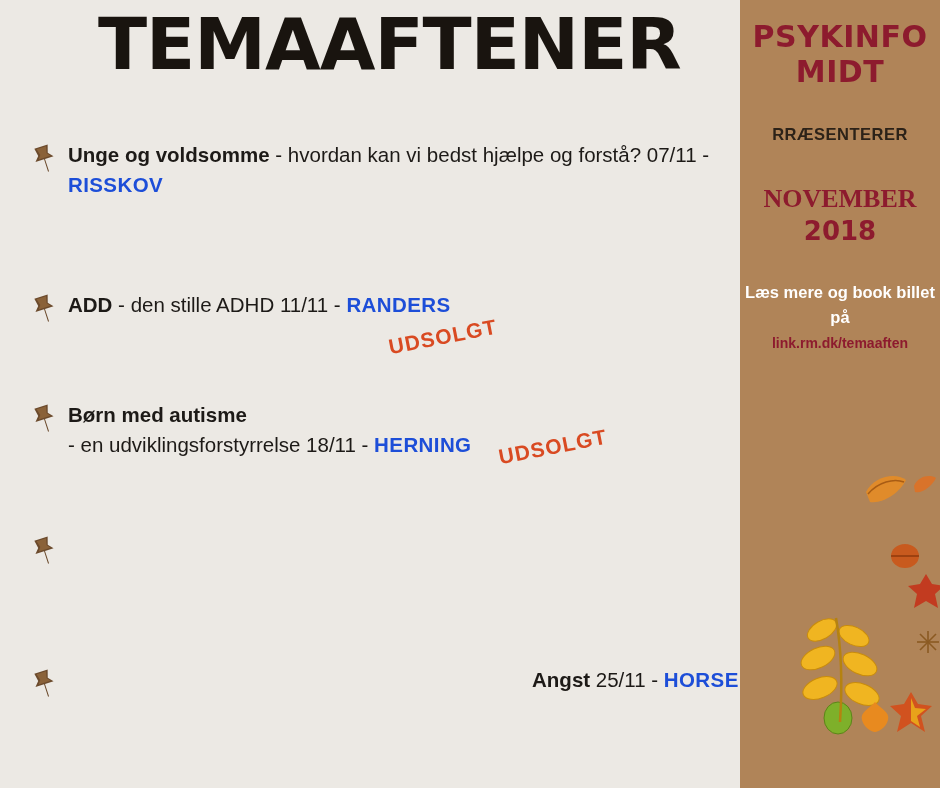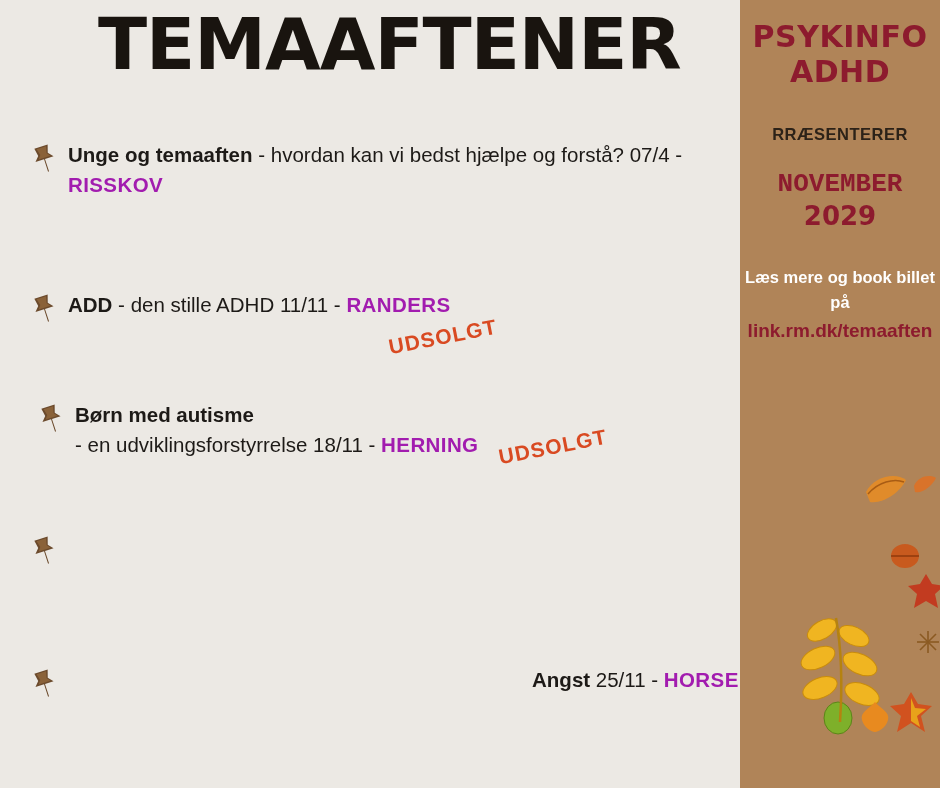--- a/index.html
+++ b/index.html
@@ -61,37 +61,37 @@
   .event-line {
     font-size: 20.5px;
     color: #1d1a17;
     line-height: 1.45;
     font-family: "Liberation Sans", sans-serif;
   }
   .event-line .bold {
     font-weight: bold;
   }
   .place {
-    color: #a21caf;
+    color: #1d4ed8;
     font-weight: bold;
     letter-spacing: 0.4px;
   }
   .sold-out {
     position: absolute;
     color: #d94a22;
     font-weight: bold;
     font-size: 21px;
     letter-spacing: 1px;
     transform: rotate(-11deg);
     font-family: "Liberation Sans", sans-serif;
   }
   
   #ev0 { position: absolute; left: 0;  top: 0;   width: 700px; }
   #ev1 { position: absolute; left: 0;  top: 150px; width: 700px; }
-  #ev2 { position: absolute; left: 7px;  top: 260px; width: 700px; }
+  #ev2 { position: absolute; left: 0;  top: 260px; width: 700px; }
   #ev3 { position: absolute; left: 0;  top: 392px; width: 700px; }
   #ev4 { position: absolute; left: 0;  top: 525px; width: 700px; text-align: right; }
 
   #so0 { left: 388px; top: 185px; }
   #so1 { left: 498px; top: 295px; }
 
   
   .right {
     position: relative;
     width: 200px;
@@ -112,46 +112,46 @@
   }
   .presents {
     margin-top: 36px;
     font-size: 16.5px;
     font-weight: bold;
     color: #2c2218;
     letter-spacing: 0.5px;
     font-family: "Liberation Sans", sans-serif;
   }
   .month {
-    margin-top: 24px;
+    margin-top: 39px;
     font-size: 26px;
     font-weight: bold;
     color: #8d1b2e;
     line-height: 1.25;
-    font-family: Liberation Mono, monospace;
+    font-family: Liberation Serif, serif;
   }
   .year {
     font-size: 26px;
     font-weight: bold;
     color: #8d1b2e;
     font-family: "DejaVu Sans", sans-serif;
   }
   .book-info {
     margin-top: 34px;
     font-size: 16.5px;
     color: #ffffff;
     line-height: 1.55;
     font-weight: bold;
     padding: 0 4px;
     font-family: "Liberation Sans", sans-serif;
   }
   .book-link {
     display: block;
     margin-top: 4px;
-    font-size: 19px;
+    font-size: 14px;
     color: #8d1b2e;
     font-weight: bold;
     text-decoration: none;
     font-family: "Liberation Sans", sans-serif;
     text-align: center;
   }
   
   .leaf { position: absolute; }
   #leaf-a { left: 122px; top: 470px; }
   #leaf-b { left: 172px; top: 472px; }
@@ -176,21 +176,21 @@
       <div class="event" id="ev0">
         <span class="pin-icon">
           <svg width="34" height="34" viewBox="0 0 34 34">
             <g transform="rotate(-18 17 17)">
               <path d="M10 4 L24 4 L21.5 12 L26 17 L17 17 L17 30 L16 30 L16 17 L7 17 L11.5 12 Z" fill="#6b4a2c"></path>
               <path d="M12 5.2 L22 5.2 L20.3 11.8 L23.2 15.6 L10.8 15.6 L13.7 11.8 Z" fill="#8a6239"></path>
             </g>
           </svg>
         </span>
         <div class="event-line">
-          <span class="bold">Unge og temaaften</span><span> - hvordan kan vi bedst hjælpe og forstå? 07/4 - </span><span class="place">RISSKOV</span>
+          <span class="bold">Unge og voldsomme</span><span> - hvordan kan vi bedst hjælpe og forstå? 07/11 - </span><span class="place">RISSKOV</span>
         </div>
       </div>
       <div class="sold-out" id="so0">UDSOLGT</div>
 
       <div class="event" id="ev1">
         <span class="pin-icon">
           <svg width="34" height="34" viewBox="0 0 34 34">
             <g transform="rotate(-18 17 17)">
               <path d="M10 4 L24 4 L21.5 12 L26 17 L17 17 L17 30 L16 30 L16 17 L7 17 L11.5 12 Z" fill="#6b4a2c"></path>
               <path d="M12 5.2 L22 5.2 L20.3 11.8 L23.2 15.6 L10.8 15.6 L13.7 11.8 Z" fill="#8a6239"></path>
@@ -242,25 +242,25 @@
           <span class="bold">Angst</span><span> 25/11 - </span><span class="place">HORSENS</span>
         </div>
       </div>
 
     </div>
   </div>
 
   <div class="right">
     <div class="brand">
       <div>PSYKINFO</div>
-      <div>ADHD</div>
+      <div>MIDT</div>
     </div>
     <div class="presents">RRÆSENTERER</div>
     <div class="month">NOVEMBER</div>
-    <div class="year">2029</div>
+    <div class="year">2018</div>
     <div class="book-info">Læs mere og book billet på</div>
     <a class="book-link" href="#">link.rm.dk/temaaften</a>
 
     <span class="leaf" id="leaf-a">
       <svg width="48" height="40" viewBox="0 0 48 40">
         <path d="M4 22 C12 6, 34 2, 44 10 C38 22, 22 34, 8 32 Z" fill="#e08b2a"></path>
         <path d="M6 24 C16 12, 32 8, 42 12" stroke="#a85c14" stroke-width="1.5" fill="none"></path>
       </svg>
     </span>
     <span class="leaf" id="leaf-b">

